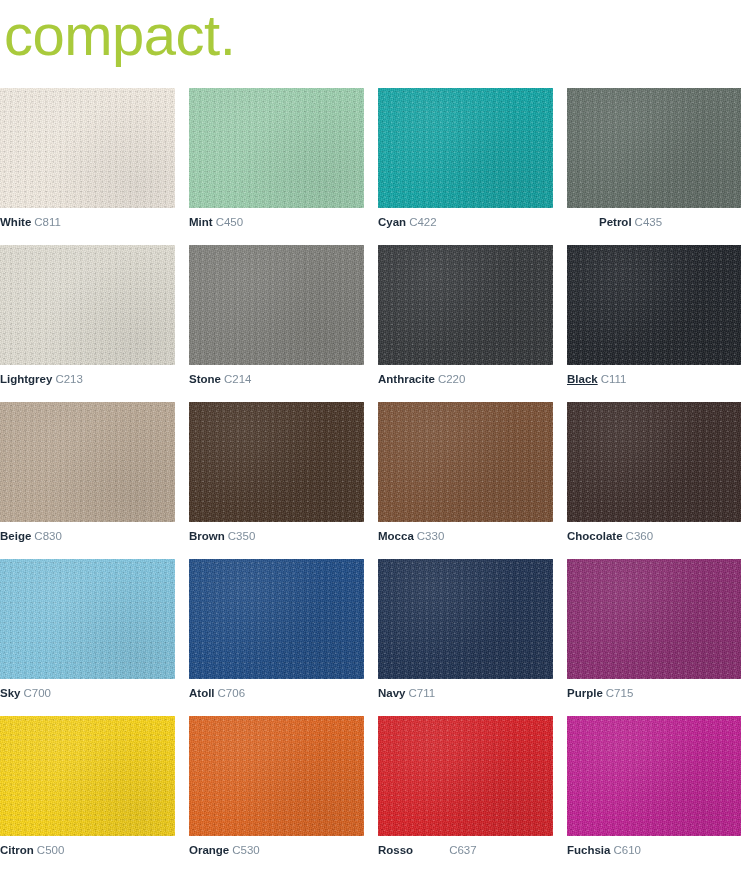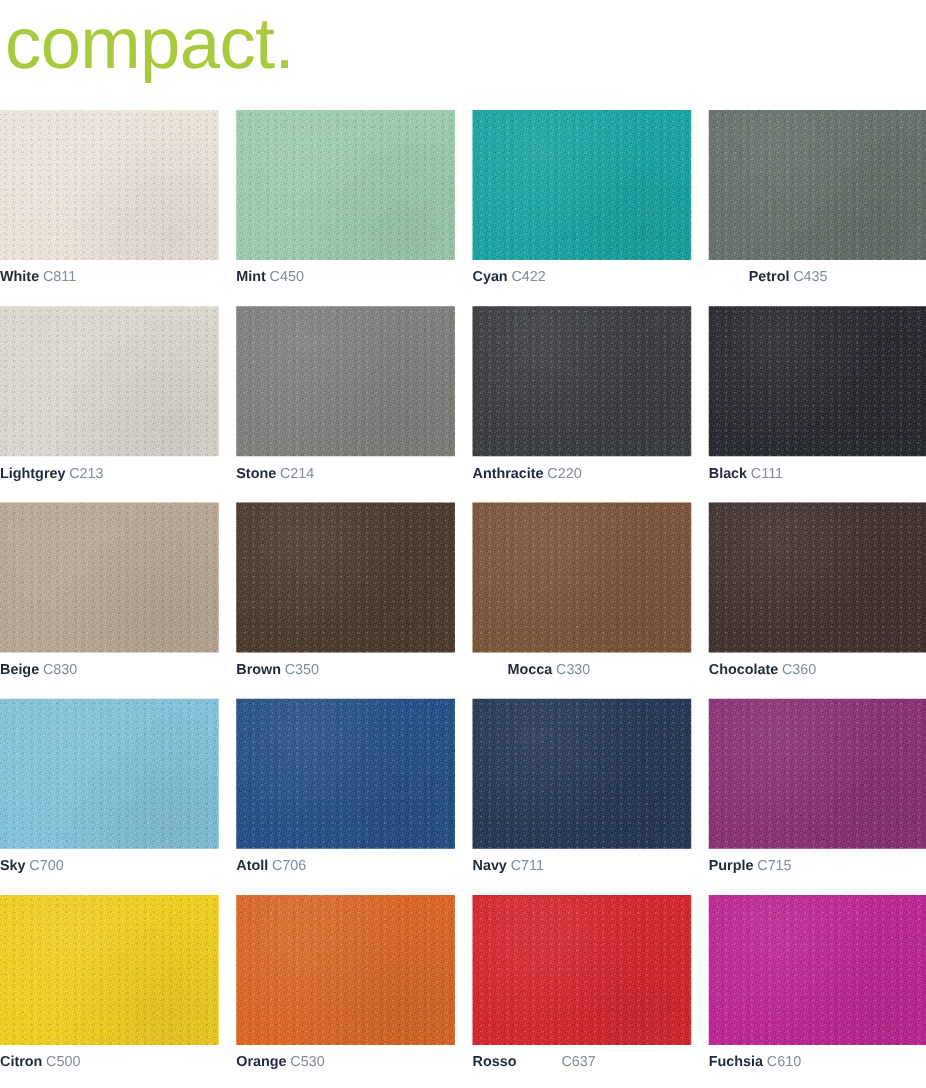--- a/index.html
+++ b/index.html
@@ -135,33 +135,33 @@
       <div class="swatch-cell">
         <div class="swatch-chip" style="background-color: rgb(127, 127, 122);"></div>
         <div class="swatch-label"><span class="swatch-name" style="color: rgb(29, 43, 58);">Stone</span><span class="swatch-code" style="color: rgb(126, 141, 155);">C214</span></div>
       </div>
       <div class="swatch-cell">
         <div class="swatch-chip" style="background-color: rgb(52, 55, 58);"></div>
         <div class="swatch-label"><span class="swatch-name" style="color: rgb(29, 43, 58);">Anthracite</span><span class="swatch-code" style="color: rgb(126, 141, 155); margin-top: 28px;">C220</span></div>
       </div>
       <div class="swatch-cell">
         <div class="swatch-chip" style="background-color: rgb(31, 35, 41);"></div>
-        <div class="swatch-label"><span class="swatch-name" style="color: rgb(29, 43, 58);">Black</span><span class="swatch-code" style="color: rgb(126, 141, 155);">C111</span></div>
+        <div class="swatch-label"><span class="swatch-name" style="color: rgb(29, 43, 58); text-decoration: underline;">Black</span><span class="swatch-code" style="color: rgb(126, 141, 155);">C111</span></div>
       </div>
       <div class="swatch-cell">
         <div class="swatch-chip" style="background-color: rgb(188, 170, 150);"></div>
         <div class="swatch-label"><span class="swatch-name" style="color: rgb(29, 43, 58);">Beige</span><span class="swatch-code" style="color: rgb(126, 141, 155);">C830</span></div>
       </div>
       <div class="swatch-cell">
         <div class="swatch-chip" style="background-color: rgb(72, 52, 38);"></div>
         <div class="swatch-label"><span class="swatch-name" style="color: rgb(29, 43, 58);">Brown</span><span class="swatch-code" style="color: rgb(126, 141, 155);">C350</span></div>
       </div>
       <div class="swatch-cell">
         <div class="swatch-chip" style="background-color: rgb(123, 80, 52);"></div>
-        <div class="swatch-label"><span class="swatch-name" style="color: rgb(29, 43, 58); margin-left: 28px;">Mocca</span><span class="swatch-code" style="color: rgb(126, 141, 155);">C330</span></div>
+        <div class="swatch-label"><span class="swatch-name" style="color: rgb(29, 43, 58);">Mocca</span><span class="swatch-code" style="color: rgb(126, 141, 155);">C330</span></div>
       </div>
       <div class="swatch-cell">
         <div class="swatch-chip" style="background-color: rgb(59, 43, 40);"></div>
         <div class="swatch-label"><span class="swatch-name" style="color: rgb(29, 43, 58);">Chocolate</span><span class="swatch-code" style="color: rgb(126, 141, 155);">C360</span></div>
       </div>
       <div class="swatch-cell">
         <div class="swatch-chip" style="background-color: rgb(130, 199, 225);"></div>
         <div class="swatch-label"><span class="swatch-name" style="color: rgb(29, 43, 58);">Sky</span><span class="swatch-code" style="color: rgb(126, 141, 155);">C700</span></div>
       </div>
       <div class="swatch-cell">

